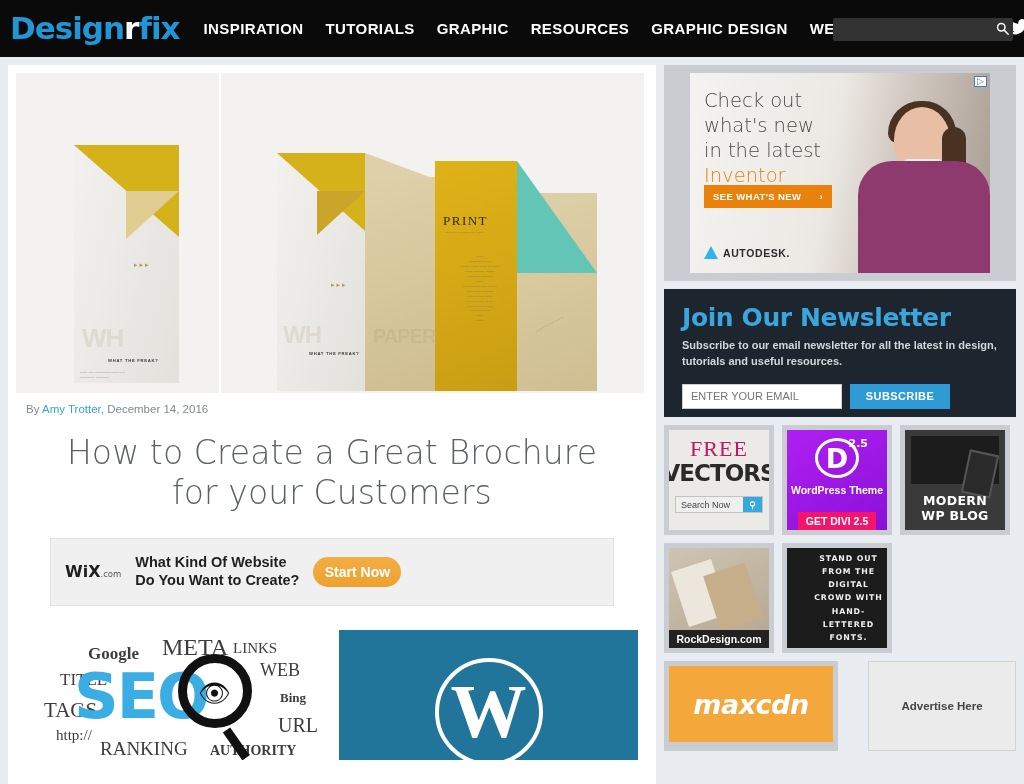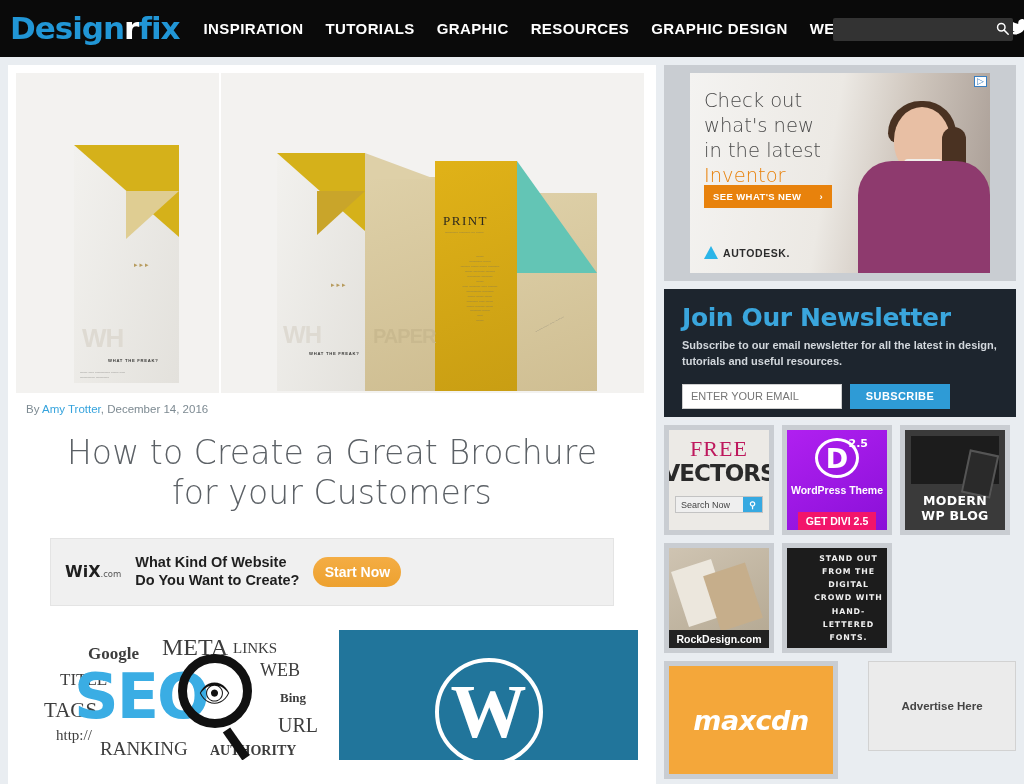--- a/index.html
+++ b/index.html
@@ -276,21 +276,21 @@
 
   .stand { background: #1c1c1c; display: flex; align-items: center; justify-content: center; padding-left: 23px; }
   .stand span {
     color: #f0f0f0; font-size: 7.8px; font-weight: bold; letter-spacing: 0.9px;
     text-align: center; line-height: 1.7; font-family: "DejaVu Sans", sans-serif;
   }
 
   .grid2 { display: flex; gap: 8px; margin-top: 8px; }
   .maxcdn-out { background: #c9cdd2; padding: 5px; }
   .maxcdn {
-    width: 164px; height: 108px; background: #f4a73a; display: flex; flex-direction: column;
+    width: 164px; height: 76px; background: #f4a73a; display: flex; flex-direction: column;
     align-items: center; justify-content: center;
   }
   .maxcdn-l {
     color: #fff; font-size: 27px; font-weight: bold; font-style: italic;
     letter-spacing: -0.5px; line-height: 1; font-family: "DejaVu Sans", sans-serif;
   }
   .maxcdn-t { color: #fff; font-size: 15px; font-weight: bold; line-height: 1.1; text-align: center; margin-top: 3px; }
   .advert {
     width: 164px; height: 90px; background: #ebebeb; border: 1px solid #d2d2d2;
     display: flex; align-items: center; justify-content: center;

